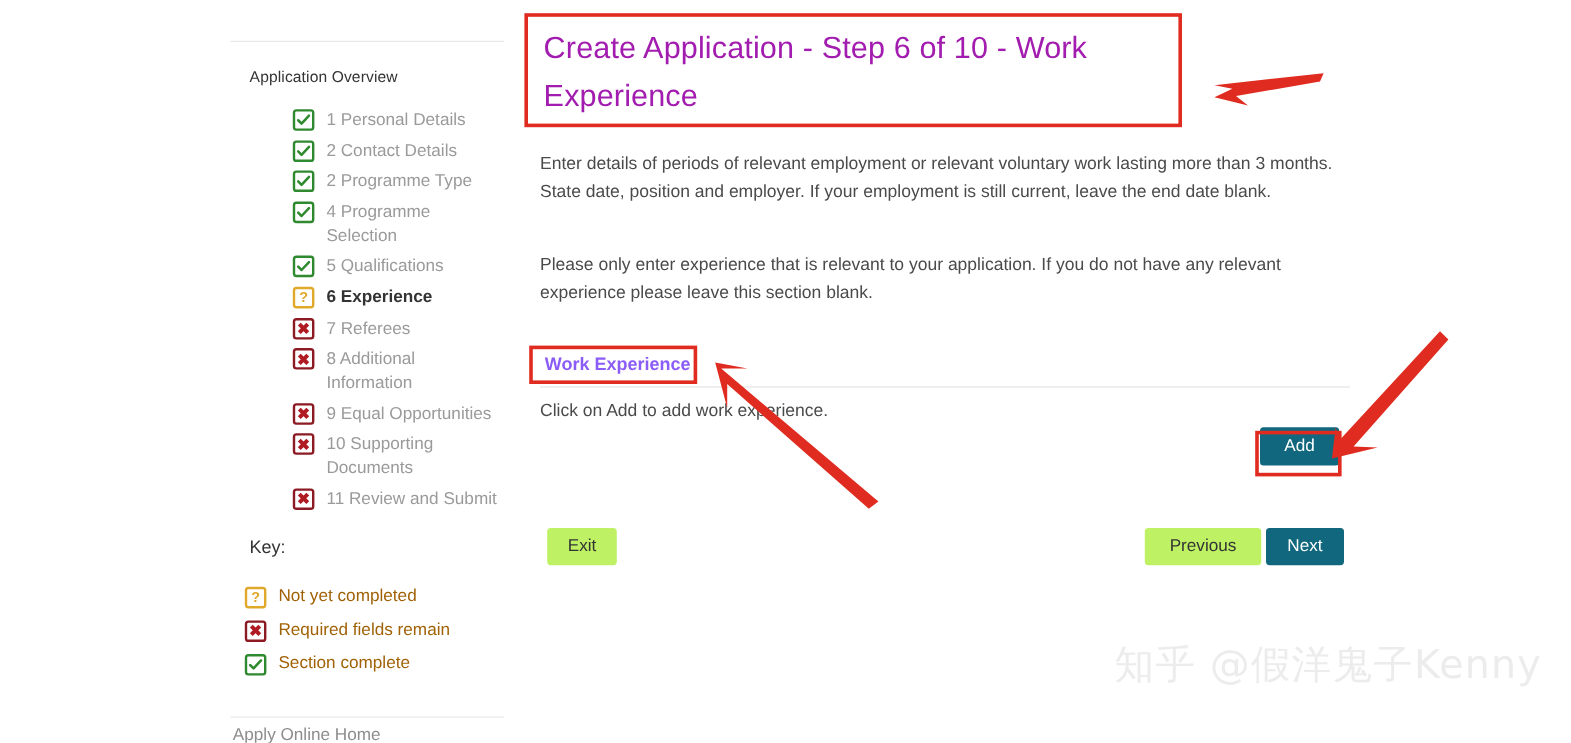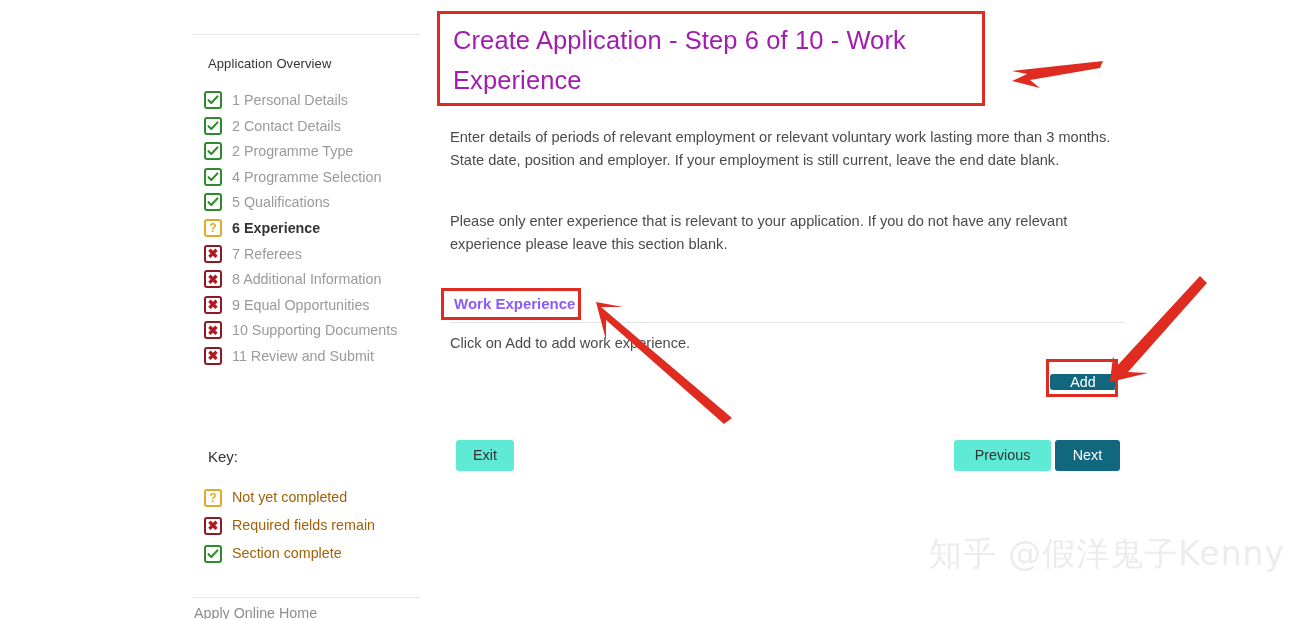--- a/index.html
+++ b/index.html
@@ -48,20 +48,21 @@
     top: 90px;
     width: 216px;
     list-style: none;
   }
   .nav-item {
     display: flex;
     align-items: flex-start;
     margin-bottom: 5.6px;
     line-height: 20px;
     cursor: pointer;
+    margin-left: 40px;
   }
   .nav-label {
     font-size: 14.3px;
     color: #9a9a9a;
     padding-left: 10px;
     white-space: normal;
   }
   .nav-item.current .nav-label {
     color: #333333;
     font-weight: bold;
@@ -204,30 +205,30 @@
     font-size: 14.3px;
     cursor: pointer;
     line-height: 1;
     padding: 0;
   }
   .btn-teal {
     background: #11677d;
     color: #ffffff;
   }
   .btn-grey {
-    background: #5eead4;
+    background: #bef264;
     color: #333333;
   }
 
   #add-btn {
     position: absolute;
     left: 613px;
-    top: 374px;
+    top: 356px;
     width: 66px;
-    height: 16px;
+    height: 32px;
   }
   #exit-btn {
     position: absolute;
     left: 19px;
     top: 440px;
     width: 58px;
     height: 31px;
   }
   #prev-btn {
     position: absolute;

